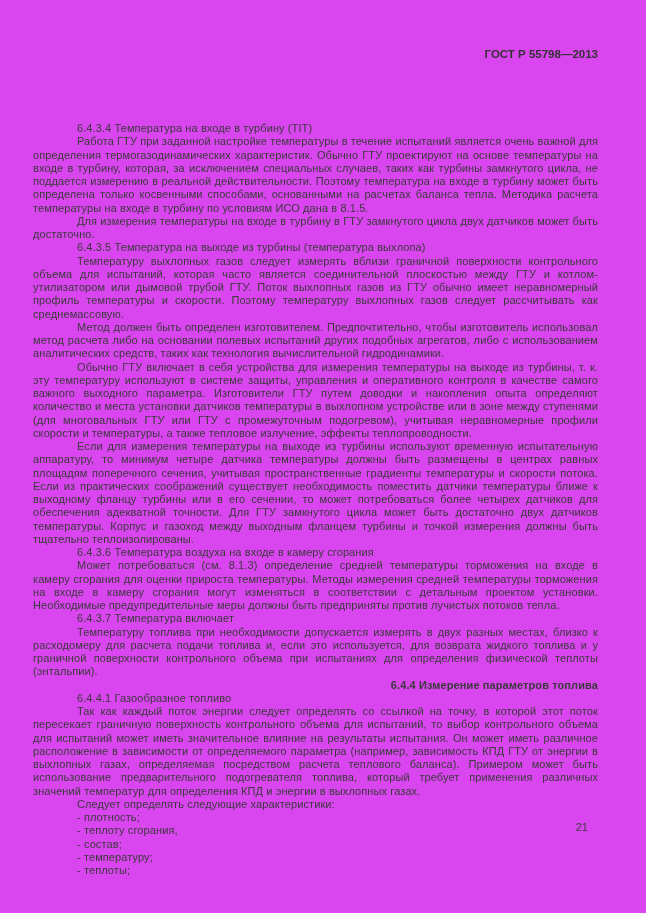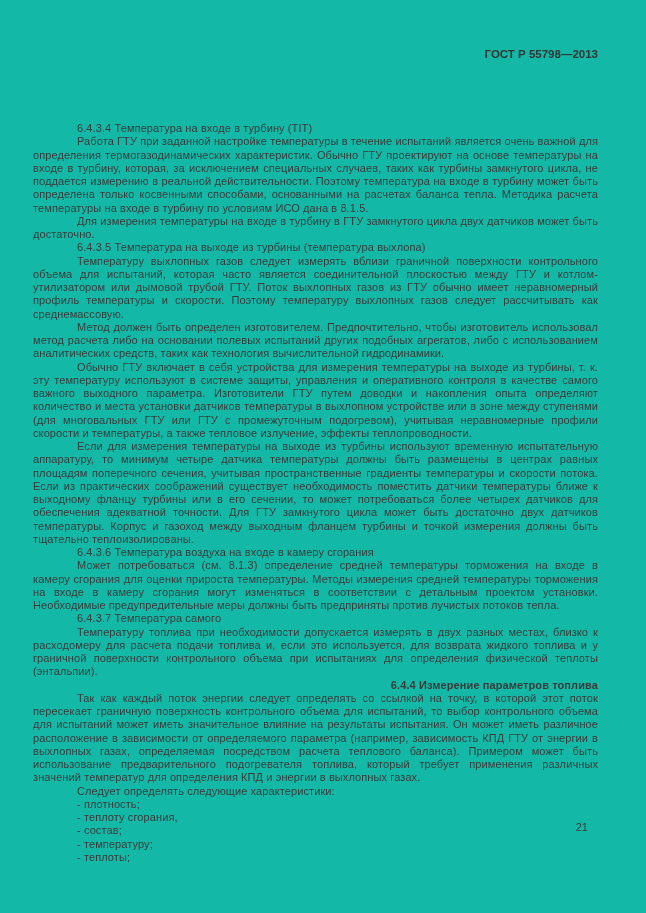--- a/index.html
+++ b/index.html
@@ -4,21 +4,21 @@
 <style>
   html, body {
     margin: 0;
     padding: 0;
     background: #f3f3f3;
   }
   .page {
     position: relative;
     width: 646px;
     height: 913px;
-    background: #14b8a6;
+    background: #d946ef;
     box-sizing: border-box;
     font-family: "Liberation Sans", "DejaVu Sans", sans-serif;
     color: #3a3a3a;
     overflow: hidden;
   }
   .doc-header {
     position: absolute;
     top: 48px;
     left: 33px;
     right: 48px;
@@ -70,23 +70,24 @@
       <p class="heading">6.4.3.4 Температура на входе в турбину (TIT)</p>
       <p class="body">Работа ГТУ при заданной настройке температуры в течение испытаний является очень важной для определения термогазодинамических характеристик. Обычно ГТУ проектируют на основе температуры на входе в турбину, которая, за исключением специальных случаев, таких как турбины замкнутого цикла, не поддается измерению в реальной действительности. Поэтому температура на входе в турбину может быть определена только косвенными способами, основанными на расчетах баланса тепла. Методика расчета температуры на входе в турбину по условиям ИСО дана в 8.1.5.</p>
       <p class="body">Для измерения температуры на входе в турбину в ГТУ замкнутого цикла двух датчиков может быть достаточно.</p>
       <p class="heading">6.4.3.5 Температура на выходе из турбины (температура выхлопа)</p>
       <p class="body">Температуру выхлопных газов следует измерять вблизи граничной поверхности контрольного объема для испытаний, которая часто является соединительной плоскостью между ГТУ и котлом-утилизатором или дымовой трубой ГТУ. Поток выхлопных газов из ГТУ обычно имеет неравномерный профиль температуры и скорости. Поэтому температуру выхлопных газов следует рассчитывать как среднемассовую.</p>
       <p class="body">Метод должен быть определен изготовителем. Предпочтительно, чтобы изготовитель использовал метод расчета либо на основании полевых испытаний других подобных агрегатов, либо с использованием аналитических средств, таких как технология вычислительной гидродинамики.</p>
       <p class="body">Обычно ГТУ включает в себя устройства для измерения температуры на выходе из турбины, т. к. эту температуру используют в системе защиты, управления и оперативного контроля в качестве самого важного выходного параметра. Изготовители ГТУ путем доводки и накопления опыта определяют количество и места установки датчиков температуры в выхлопном устройстве или в зоне между ступенями (для многовальных ГТУ или ГТУ с промежуточным подогревом), учитывая неравномерные профили скорости и температуры, а также тепловое излучение, эффекты теплопроводности.</p>
       <p class="body">Если для измерения температуры на выходе из турбины используют временную испытательную аппаратуру, то минимум четыре датчика температуры должны быть размещены в центрах равных площадям поперечного сечения, учитывая пространственные градиенты температуры и скорости потока. Если из практических соображений существует необходимость поместить датчики температуры ближе к выходному фланцу турбины или в его сечении, то может потребоваться более четырех датчиков для обеспечения адекватной точности. Для ГТУ замкнутого цикла может быть достаточно двух датчиков температуры. Корпус и газоход между выходным фланцем турбины и точкой измерения должны быть тщательно теплоизолированы.</p>
       <p class="heading">6.4.3.6 Температура воздуха на входе в камеру сгорания</p>
       <p class="body">Может потребоваться (см. 8.1.3) определение средней температуры торможения на входе в камеру сгорания для оценки прироста температуры. Методы измерения средней температуры торможения на входе в камеру сгорания могут изменяться в соответствии с детальным проектом установки. Необходимые предупредительные меры должны быть предприняты против лучистых потоков тепла.</p>
-      <p class="heading">6.4.3.7 Температура самого</p>
+      <p class="heading">6.4.3.7 Температура включает</p>
       <p class="body">Температуру топлива при необходимости допускается измерять в двух разных местах, близко к расходомеру для расчета подачи топлива и, если это используется, для возврата жидкого топлива и у граничной поверхности контрольного объема при испытаниях для определения физической теплоты (энтальпии).</p>
       <p class="heading-bold">6.4.4 Измерение параметров топлива</p>
+      <p class="heading">6.4.4.1 Газообразное топливо</p>
       <p class="body">Так как каждый поток энергии следует определять со ссылкой на точку, в которой этот поток пересекает граничную поверхность контрольного объема для испытаний, то выбор контрольного объема для испытаний может иметь значительное влияние на результаты испытания. Он может иметь различное расположение в зависимости от определяемого параметра (например, зависимость КПД ГТУ от энергии в выхлопных газах, определяемая посредством расчета теплового баланса). Примером может быть использование предварительного подогревателя топлива, который требует применения различных значений температур для определения КПД и энергии в выхлопных газах.</p>
       <p class="heading">Следует определять следующие характеристики:</p>
       <p class="list-item">- плотность;</p>
       <p class="list-item">- теплоту сгорания,</p>
       <p class="list-item">- состав;</p>
       <p class="list-item">- температуру;</p>
       <p class="list-item">- теплоты;</p>
     </div>
 
   <div class="page-number">21</div>

